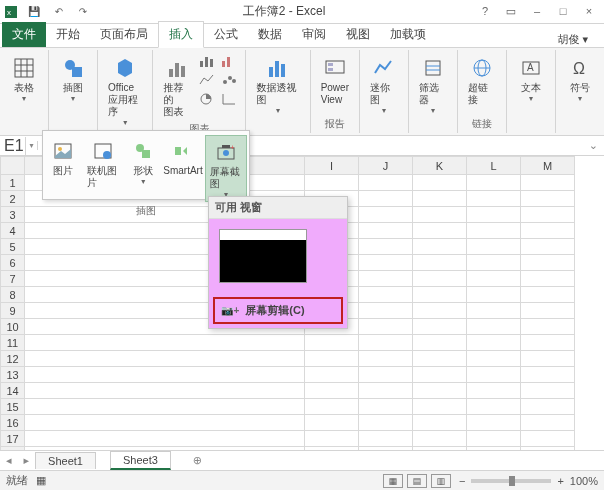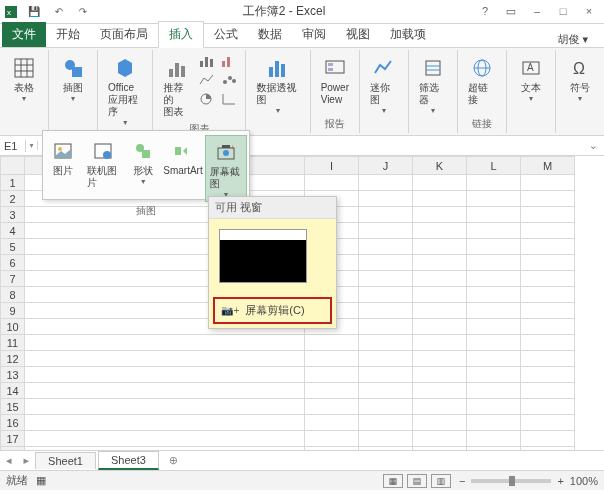--- a/index.html
+++ b/index.html
@@ -28,52 +28,52 @@
 .group .label { font-size: 10px; color: #666; text-align: center; margin-top: 2px; }
 .rbtn { display: flex; flex-direction: column; align-items: center; padding: 2px 4px; cursor: pointer; min-width: 36px; }
 .rbtn .ic { width: 28px; height: 28px; display: flex; align-items: center; justify-content: center; }
 .rbtn .lbl { font-size: 10px; color: #444; line-height: 12px; }
 .rbtn .arrow { font-size: 8px; color: #666; }
 .small-col { display: flex; flex-direction: column; gap: 1px; }
 .small-btn { width: 20px; height: 18px; display: flex; align-items: center; justify-content: center; }
 
 
 .namebox-row { height: 20px; border-bottom: 1px solid #d4d4d4; display: flex; align-items: center; }
-.namebox { width: 26px; border-right: 1px solid #d4d4d4; padding: 0 4px; font-size: 11px; }
+.namebox { width: 26px; border-right: 1px solid #d4d4d4; padding: 0 4px; font-size: 16px; }
 .namebox-dd { width: 12px; text-align: center; border-right: 1px solid #d4d4d4; font-size: 8px; color: #888; }
 .fx-area { padding: 0 6px; color: #888; font-size: 11px; }
 
 
 .grid-wrap { position: relative; height: 294px; overflow: hidden; background: #fff; }
 .grid { border-collapse: collapse; }
 .grid th, .grid td { border: 1px solid #d9d9d9; font-weight: normal; font-size: 11px; color: #444; }
 .grid th.colhdr { background: #f0f0f0; height: 18px; width: 54px; }
 .grid th.rowhdr { background: #f0f0f0; width: 24px; height: 16px; text-align: center; }
 .grid th.corner { background: #f0f0f0; width: 24px; height: 18px; }
 .grid td { height: 16px; }
 
 
 .illus-panel { position: absolute; left: 42px; top: 130px; width: 208px; height: 70px; background: #fcfcfc; border: 1px solid #c6c6c6; box-shadow: 2px 2px 4px rgba(0,0,0,0.15); z-index: 10; }
 .illus-panel .btns { display: flex; gap: 2px; justify-content: center; padding: 4px 2px 0; }
 .illus-panel .rbtn.sel { background: #c8e0cf; border: 1px solid #98c4a5; }
 .illus-panel .label { text-align: center; font-size: 10px; color: #666; padding: 2px 0; }
 
 
-.flyout { position: absolute; left: 208px; top: 196px; width: 129px; background: #fef9c3; border: 1px solid #c6c6c6; box-shadow: 2px 2px 6px rgba(0,0,0,0.2); z-index: 11; }
+.flyout { position: absolute; left: 208px; top: 196px; width: 140px; background: #f0abfc; border: 1px solid #c6c6c6; box-shadow: 2px 2px 6px rgba(0,0,0,0.2); z-index: 11; font-weight: bold; }
 .flyout .hdr { background: #eee; padding: 3px 6px; font-size: 11px; color: #555; border-bottom: 1px solid #ddd; }
 .flyout .thumb-area { padding: 10px; }
 .flyout .thumb { width: 88px; height: 54px; border: 1px solid #999; background: #000; position: relative; }
 .flyout .thumb::before { content: ""; position: absolute; top: 0; left: 0; right: 0; height: 10px; background: #fff; }
 .flyout .item { padding: 4px 6px; margin: 4px; border: 2px solid #c02020; font-size: 11px; display: flex; align-items: center; gap: 6px; }
 .flyout .item .ic { font-size: 10px; color: #666; }
 
 
 .sheetbar { height: 20px; border-top: 1px solid #d4d4d4; display: flex; align-items: center; background: #fff; font-size: 11px; }
 .sheetbar .nav { padding: 0 6px; color: #888; }
-.sheetbar .stab { padding: 2px 12px; border: 1px solid #ccc; border-bottom: none; margin-right: 2px; background: #f5f5f5; }
+.sheetbar .stab { padding: 2px 12px; border: 1px solid #ccc; border-bottom: none; margin-right: 14px; background: #f5f5f5; }
 .sheetbar .stab.active { background: #fff; border-bottom: 2px solid #217346; }
 .sheetbar .add { padding: 0 8px; color: #888; }
 
 
 .statusbar { height: 20px; background: #f3f3f3; border-top: 1px solid #d4d4d4; display: flex; align-items: center; padding: 0 6px; font-size: 11px; color: #555; }
 .statusbar .spacer { flex: 1; }
 .statusbar .views { display: flex; gap: 4px; }
 .statusbar .views span { width: 20px; height: 14px; border: 1px solid #999; display: inline-flex; align-items: center; justify-content: center; font-size: 9px; }
 .statusbar .zoom { display: flex; align-items: center; gap: 6px; margin-left: 8px; }
 .statusbar .slider { width: 80px; height: 4px; background: #ccc; position: relative; }

